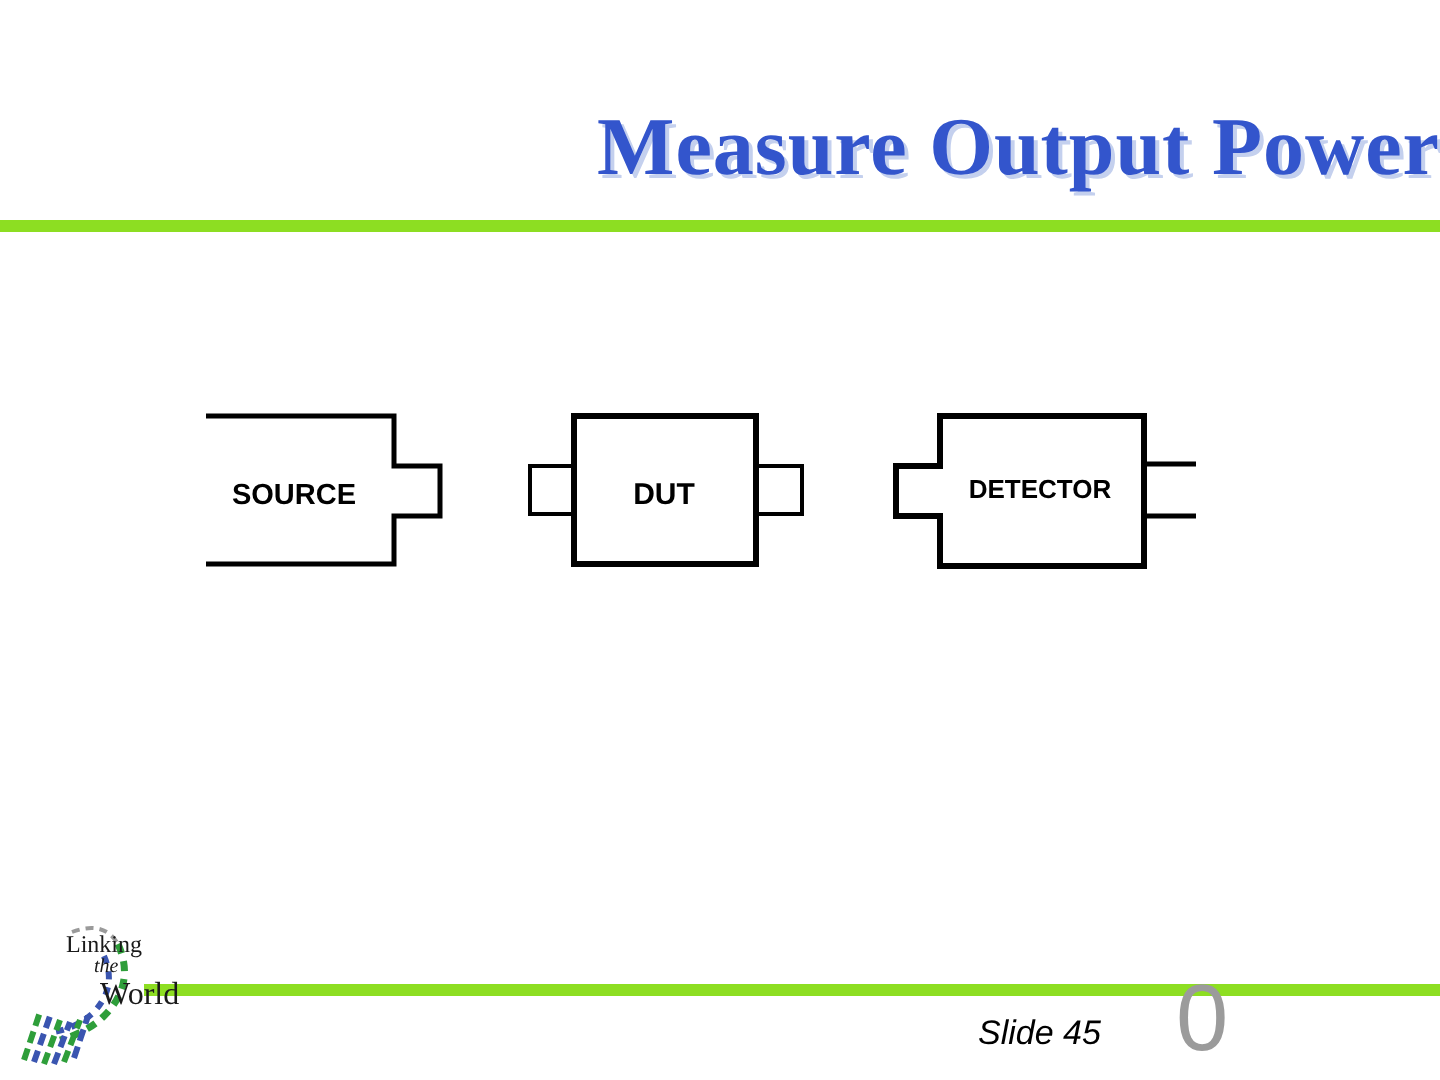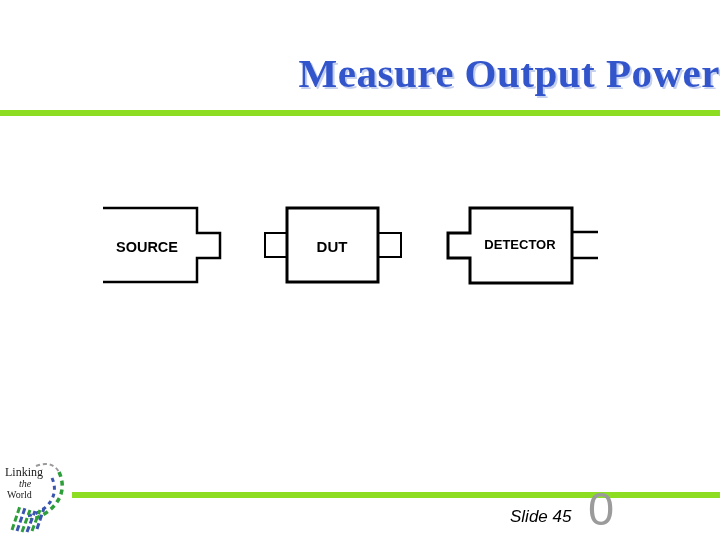--- a/index.html
+++ b/index.html
@@ -30,39 +30,39 @@
   .diagram-svg { position:absolute; top:0; left:0; }
   .shape { fill:none; stroke:#000; }
   .blk-label {
     font-family:"Liberation Sans", sans-serif;
     font-weight:bold; fill:#000; text-anchor:middle;
   }
 
   
   .slide-label {
     position:absolute; top:507px; left:489px;
-    font-style:italic; font-size:17px; color:#000;margin-left:21px;
+    font-style:italic; font-size:17px; color:#000;
   }
   .page-number {
     position:absolute; top:485px; left:588px;
     font-size:47px; line-height:1;
     color:var(--page-number-gray,#9B9B9B);
   }
 
   
   .logo { position:absolute; top:458px; left:2px; width:74px; height:80px; }
   .logo svg { position:absolute; top:0; left:0; }
   .logo-text {
     position:absolute;
     font-family:"Liberation Serif", serif;
-    color:#1a1a1a; line-height:1;
+    color:#1a1a1a; line-height:1;margin-left:28px;
   }
   .logo-line1 { top:8px;  left:3px;  font-size:12px; }
   .logo-line2 { top:21px; left:17px; font-size:10px;font-style:italic; }
-  .logo-line3 { top:32px; left:5px;  font-size:10px; }
+  .logo-line3 { top:32px; left:20px;  font-size:16px; }
   .lg-gray  { fill:none; stroke:#9a9a9a; stroke-width:2;  stroke-dasharray:4 3; }
   .lg-green { fill:none; stroke:var(--logo-green,#2E9E3A); stroke-width:3.5; stroke-dasharray:5 4; }
   .lg-blue  { fill:none; stroke:var(--logo-blue,#3A55B0);  stroke-width:3;   stroke-dasharray:4 4; }
   .lg-hatch-g { stroke:var(--logo-green,#2E9E3A); stroke-width:3; stroke-dasharray:6 3; }
   .lg-hatch-b { stroke:var(--logo-blue,#3A55B0);  stroke-width:3; stroke-dasharray:6 3; }
 </style>
 </head>
 <body>
 
 <div>

